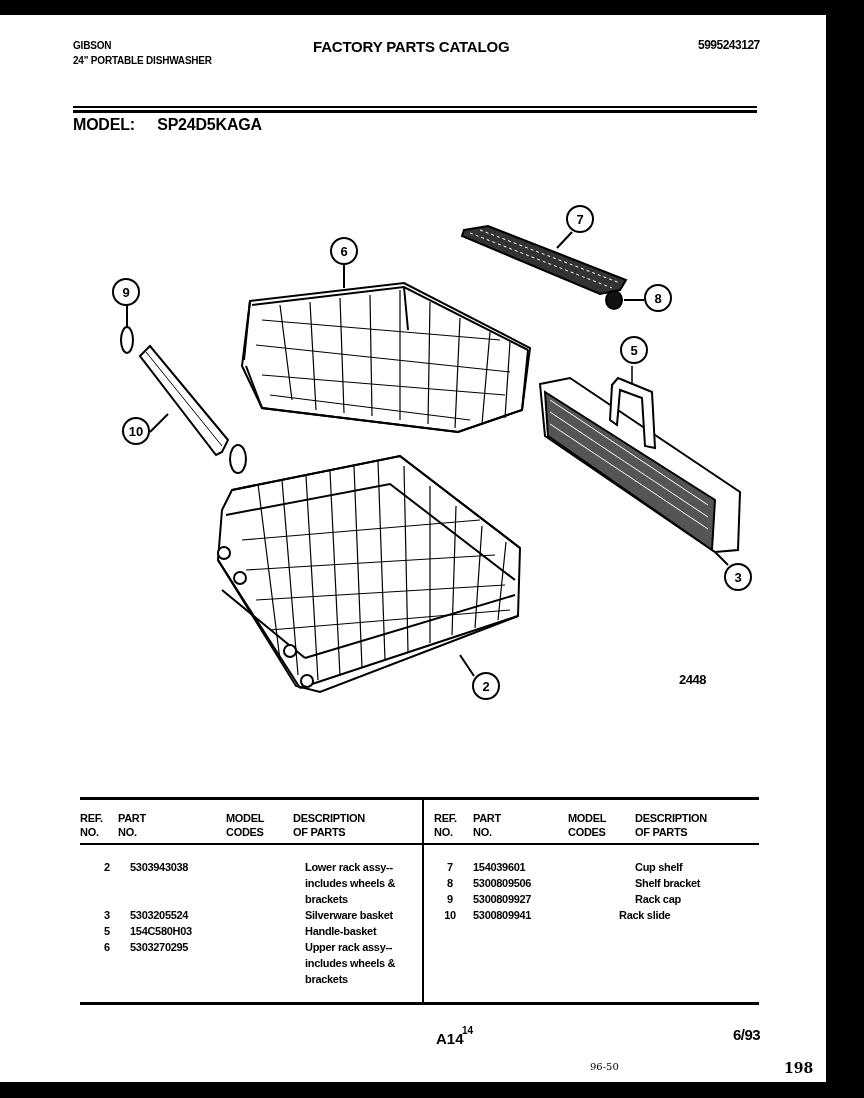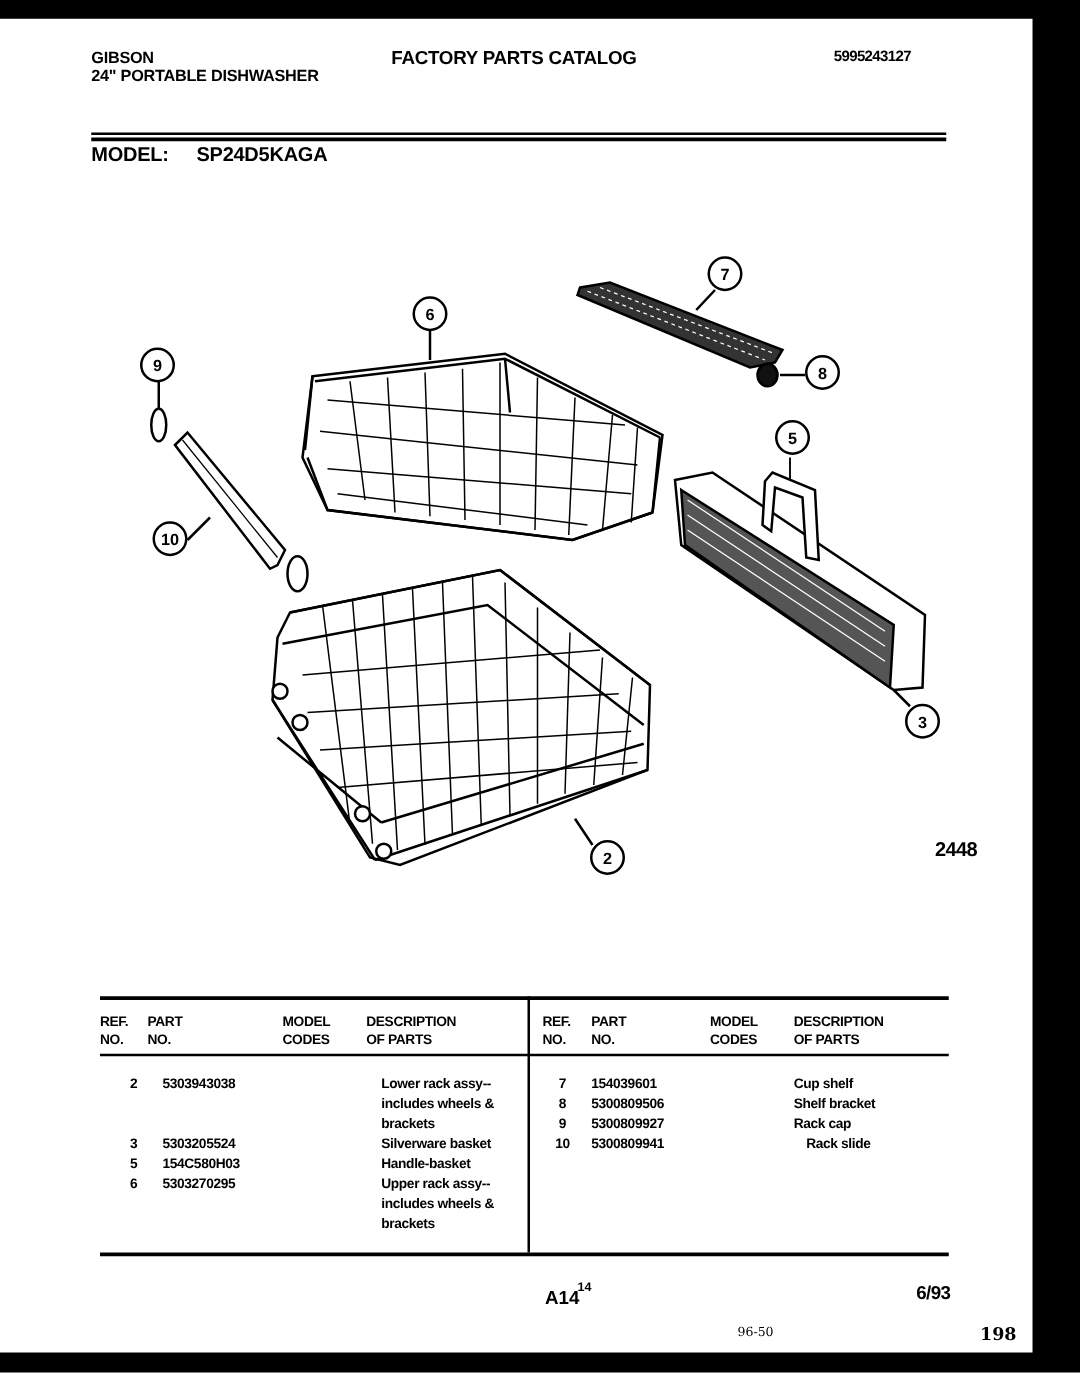--- a/index.html
+++ b/index.html
@@ -6,30 +6,30 @@
     body {
       width: 864px; height: 1098px; position: relative; overflow: hidden;
       background: #000;
       font-family: "Liberation Sans", sans-serif;
       color: #000;
     }
     .page {
       position: absolute; left: 0; top: 15px; width: 826px; height: 1067px;
       background: #fff;
     }
-    .hdr-left { position: absolute; left: 73px; top: 38px; font-size: 13px; font-weight: bold; line-height: 15px; letter-spacing: -0.2px; }
+    .hdr-left { position: absolute; left: 73px; top: 38px; font-size: 10px; font-weight: bold; line-height: 15px; letter-spacing: -0.2px; }
     .hdr-center { position: absolute; left: 313px; top: 38px; font-size: 15px; font-weight: bold; letter-spacing: -0.2px; text-align: right; }
-    .hdr-right { position: absolute; left: 667px; top: 38px; font-size: 12px; font-weight: bold; letter-spacing: -0.5px; }
+    .hdr-right { position: absolute; left: 698px; top: 38px; font-size: 12px; font-weight: bold; letter-spacing: -0.5px; }
     .rule-double { position: absolute; left: 73px; top: 106px; width: 684px; height: 7px; border-top: 2px solid #000; border-bottom: 3px solid #000; box-sizing: border-box; }
     .model-line { position: absolute; left: 73px; top: 116px; font-size: 16px; font-weight: bold; letter-spacing: -0.2px; }
     .model-line .lbl { margin-right: 18px; }
 
     .diagram { position: absolute; left: 0; top: 0; width: 826px; height: 760px; }
     .callout { position: absolute; width: 28px; height: 28px; border: 2px solid #000; border-radius: 50%; box-sizing: border-box; background:#fff; font-size: 13px; font-weight: bold; display: flex; align-items: center; justify-content: center; }
-    .fig-num { position: absolute; left: 748px; top: 672px; font-size: 16px; font-weight: bold; letter-spacing: -0.5px; }
+    .fig-num { position: absolute; left: 679px; top: 672px; font-size: 13px; font-weight: bold; letter-spacing: -0.5px; }
 
     .table { position: absolute; left: 80px; top: 797px; width: 679px; height: 206px; }
     .t-top { position: absolute; left: 0; top: 0; width: 679px; height: 0; border-top: 3px solid #000; }
     .t-hdr-rule { position: absolute; left: 0; top: 46px; width: 679px; border-top: 2px solid #000; }
     .t-bottom { position: absolute; left: 0; top: 205px; width: 679px; border-top: 3px solid #000; }
     .t-vert { position: absolute; left: 342px; top: 0; height: 205px; border-left: 2px solid #000; }
     .col-hdr { position: absolute; top: 14px; font-size: 11px; font-weight: bold; line-height: 14px; letter-spacing: -0.3px; }
     .row { position: absolute; font-size: 11px; font-weight: bold; line-height: 16px; letter-spacing: -0.3px; }
     .row .ref { position: absolute; left: 0; width: 30px; text-align: center; }
     .row .part { position: absolute; left: 38px; }
@@ -220,21 +220,21 @@
     <span class="desc" style="left:200px">Shelf bracket</span>
   </div>
   <div class="row" style="left:355px;top:94px;width:320px;height:16px">
     <span class="ref">9</span>
     <span class="part">5300809927</span>
     <span class="desc" style="left:200px">Rack cap</span>
   </div>
   <div class="row" style="left:355px;top:110px;width:320px;height:16px">
     <span class="ref">10</span>
     <span class="part">5300809941</span>
-    <span class="desc" style="left:210px">Rack slide</span>
+    <span class="desc" style="left:184px">Rack slide</span>
   </div>
 </div>
 
 <div class="footer-note">* = Not Illustrated</div>
 <div class="footer-page">14</div>
 <div class="footer-code">A14</div>
 <div class="footer-date">6/93</div>
 <div class="hand-a">96-50</div>
 <div class="hand-b">198</div>
 

